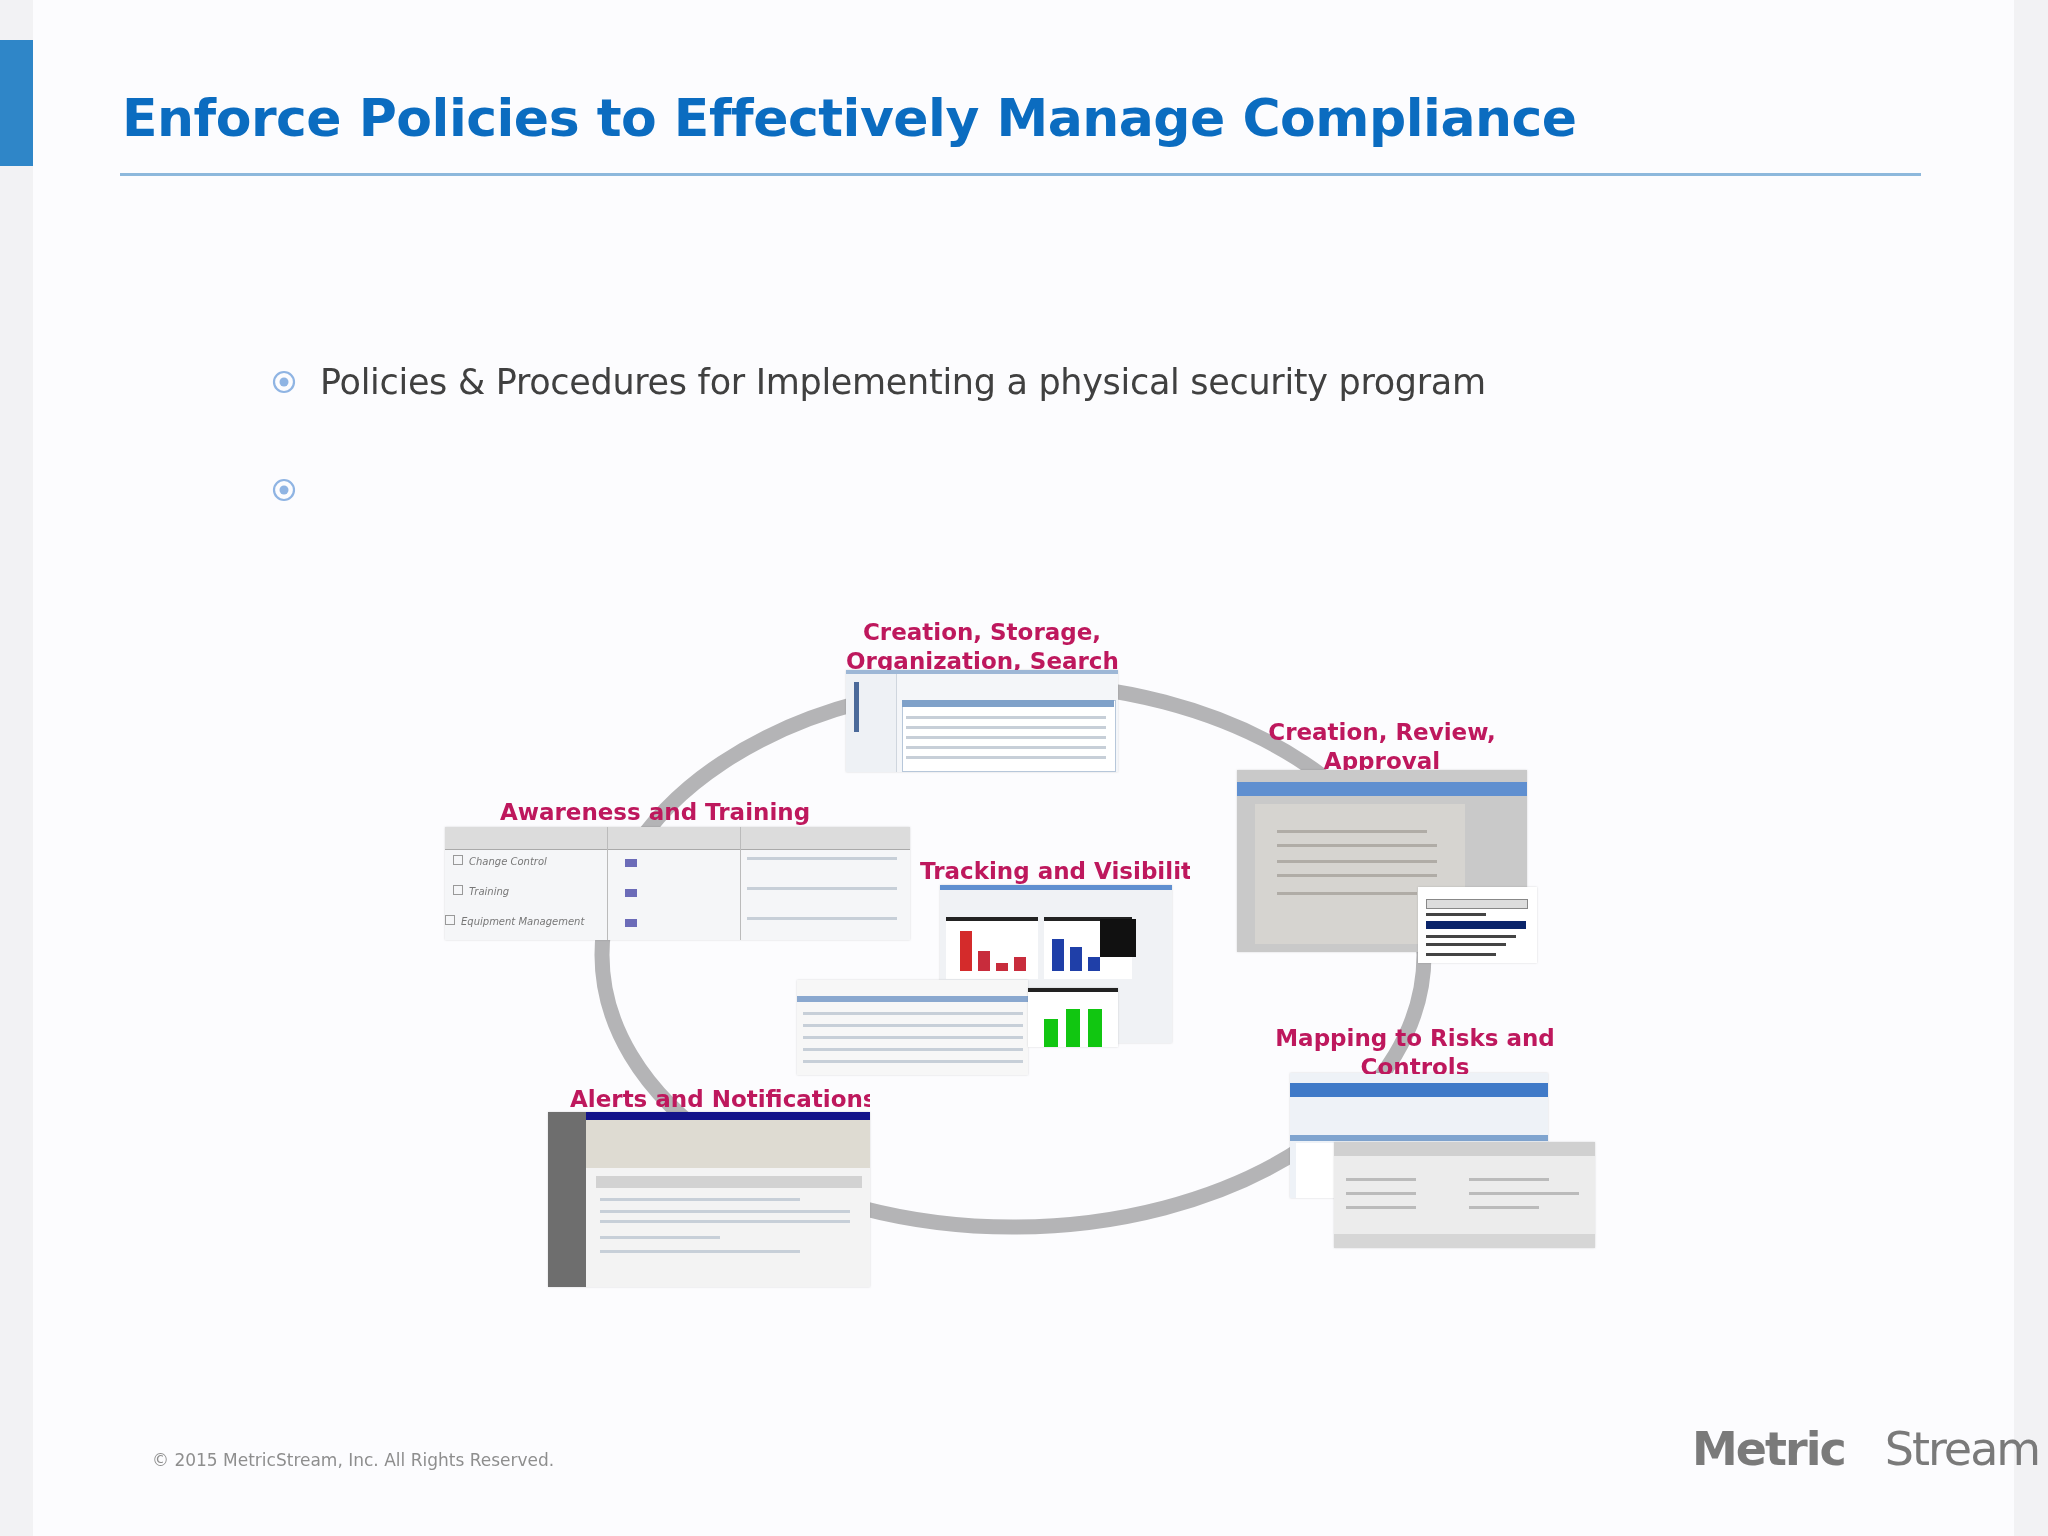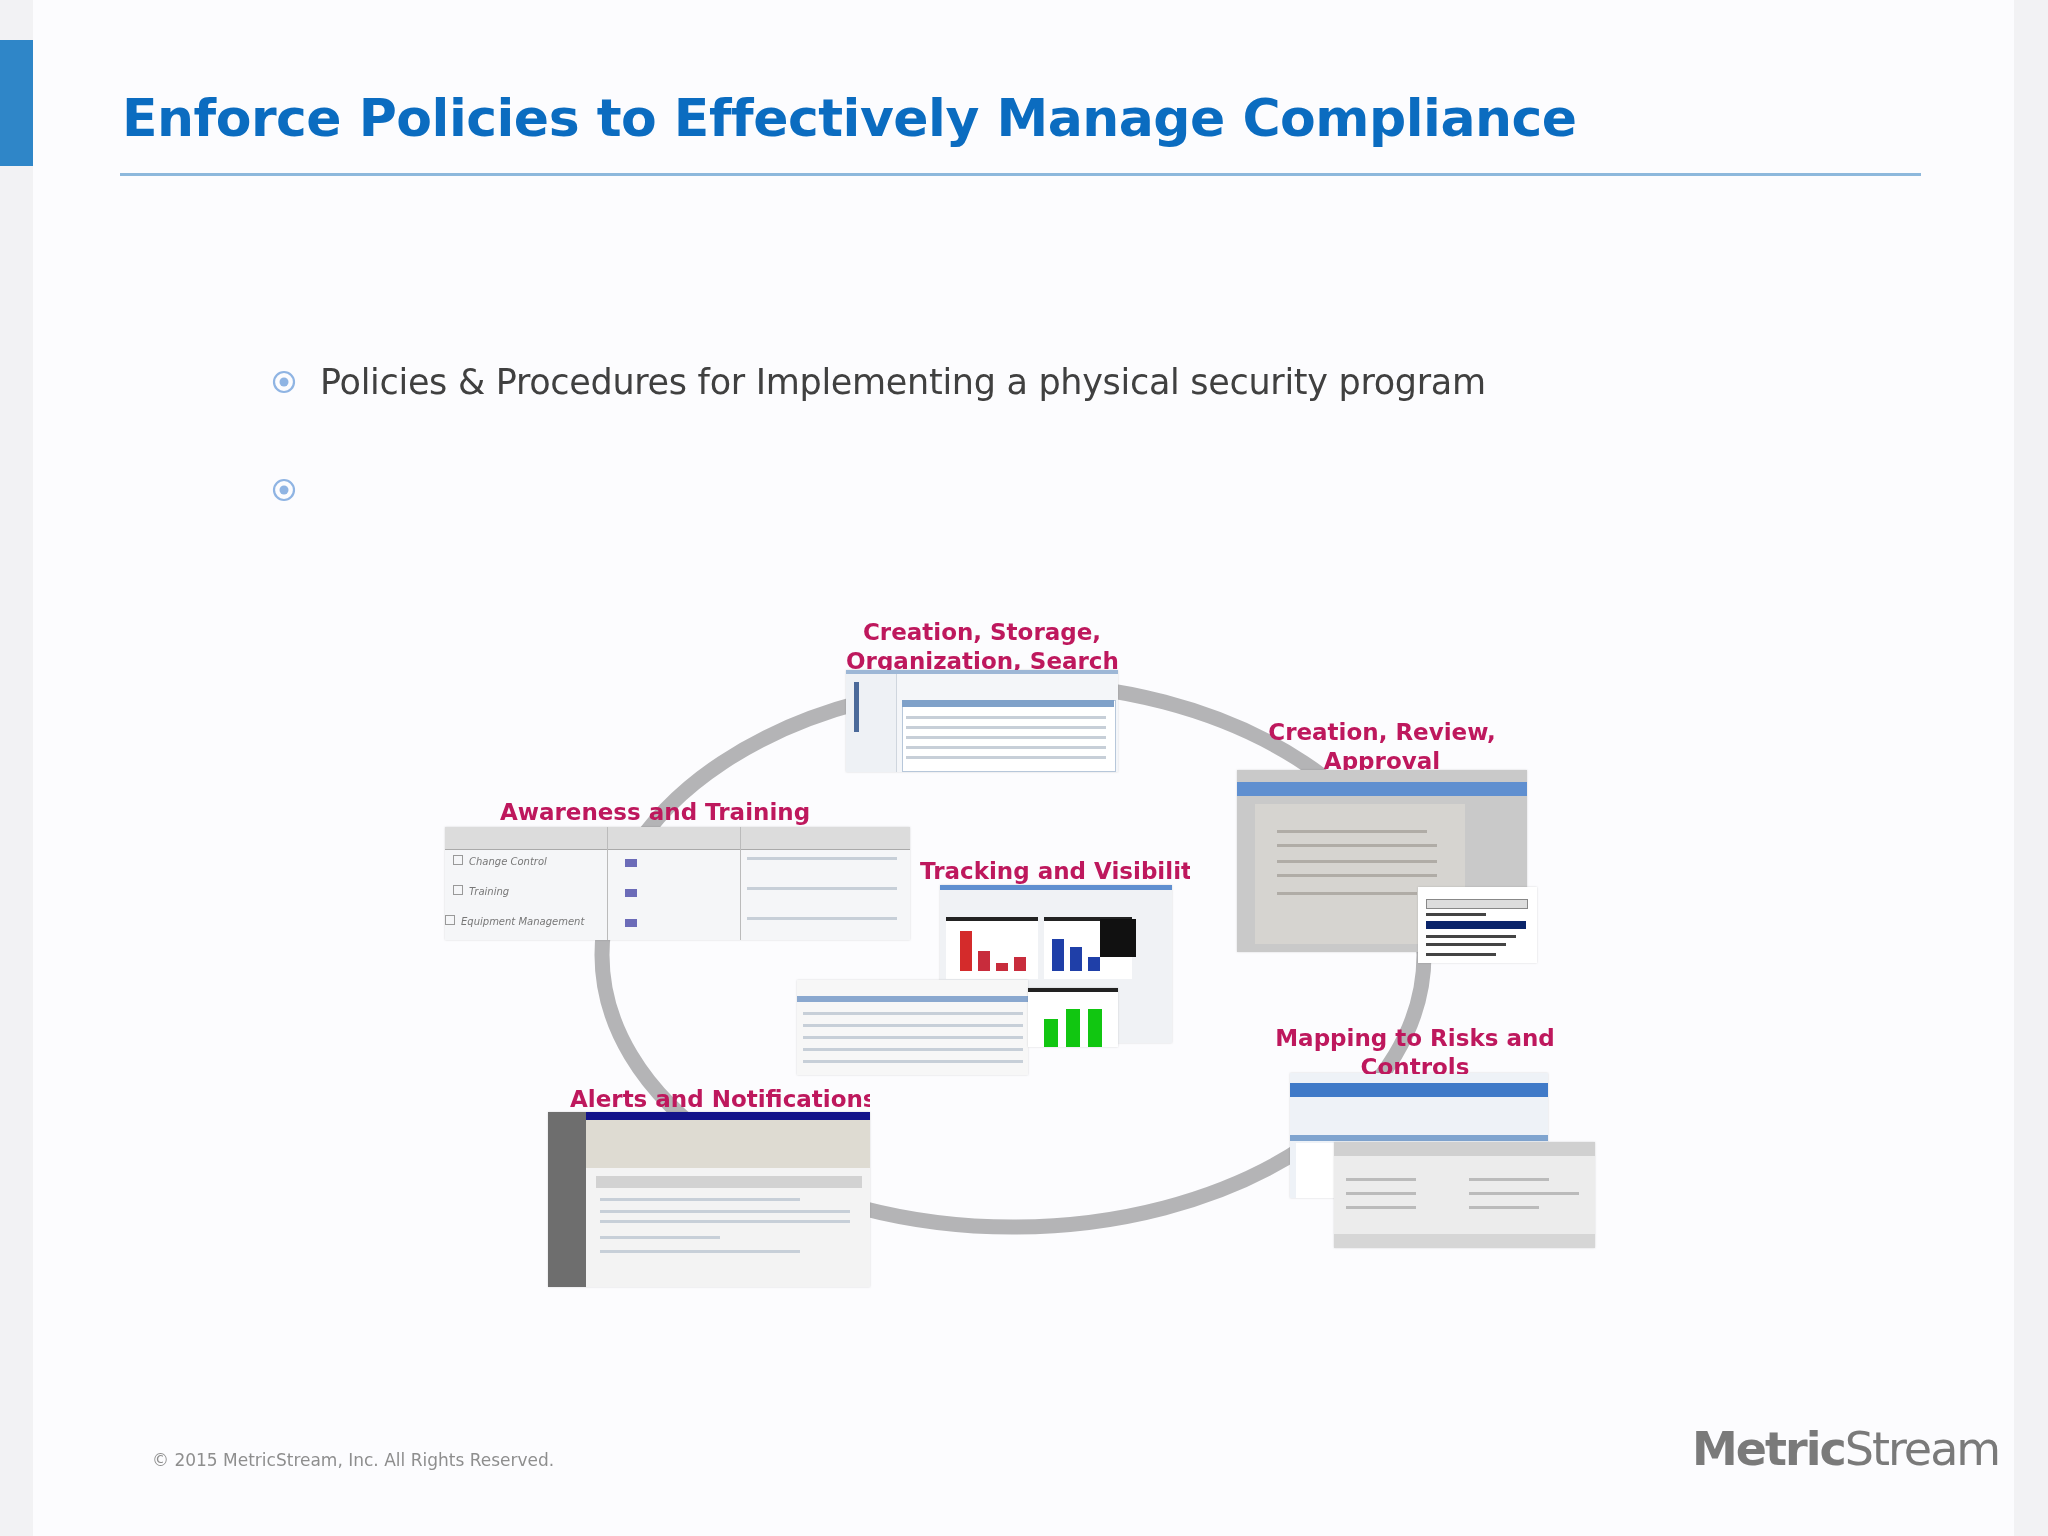--- a/index.html
+++ b/index.html
@@ -11,21 +11,21 @@
   .bullets { position:absolute; left:262px; top:318px; margin:10px; padding:0; list-style:none; }
   .bullet { display:flex; align-items:center; height:108px; font-size:35px; color:#404040; white-space:nowrap; letter-spacing:-0.3px; }
   .bullet-icon { width:24px; height:24px; margin-right:24px; flex:none; }
   .diagram { position:absolute; left:0; top:0; width:2048px; height:1536px; }
   .ring { position:absolute; left:0; top:0; }
   .lbl { position:absolute; font-weight:bold; font-size:23px; color:#be185d; text-align:center; line-height:29px; white-space:nowrap; overflow:hidden; z-index:3; }
   .shot { position:absolute; box-shadow:0 0 2px rgba(0,0,0,.15); overflow:hidden; z-index:2;font-style:italic; }
   .footer-copy { position:absolute; left:152px; top:1450px; font-size:17px; color:#8e8e8e; white-space:nowrap; }
   .logo { position:absolute; left:1692px; top:1422px; font-size:46px; color:#7a7a7a; letter-spacing:-2px; white-space:nowrap; }
   .logo b { font-weight:bold; }
-  .logo span.light { font-weight:normal; }
+  .logo span.light { font-weight:normal;margin-left:40px; }
   
   .fake-line { position:absolute; height:3px; background:#c7cfd8; }
   .bar { position:absolute; bottom:0; }
 </style>
 </head>
 <body>
 
 <div class="slide"></div>
 <div class="accent-bar" style="background:#2f86c8;"></div>
 

